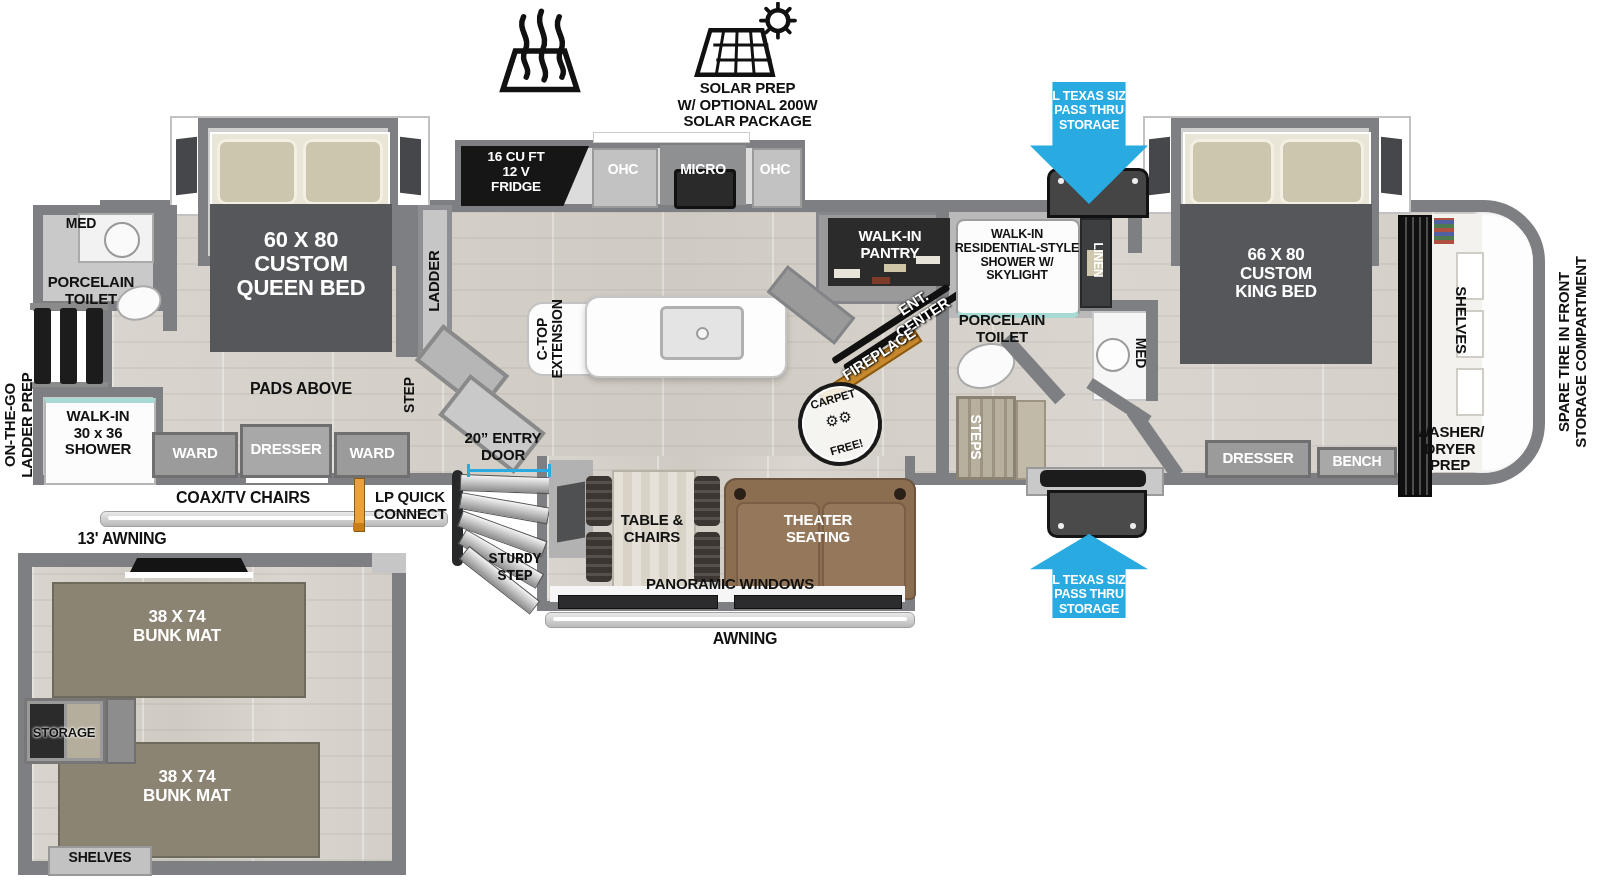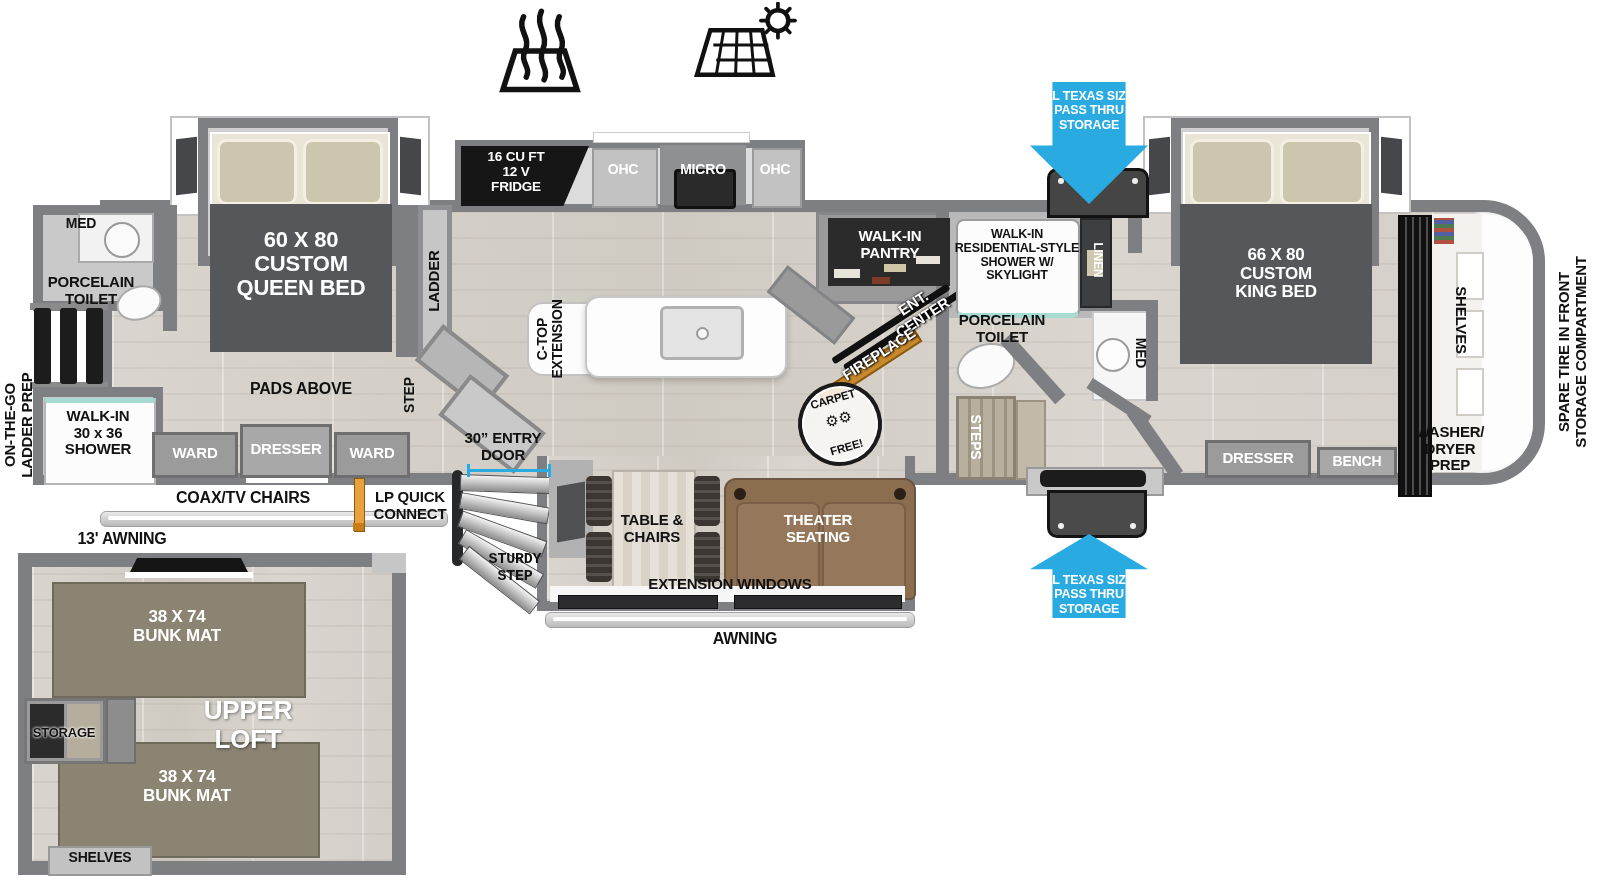--- a/index.html
+++ b/index.html
@@ -62,20 +62,23 @@
       <path d="M22,38 L92,38 L106,98 L4,98 Z" fill="#fff" stroke="#111" stroke-width="6"></path>
       <g stroke="#111" stroke-width="4">
         <line x1="26" y1="58" x2="100" y2="58"></line>
           <line x1="30" y1="78" x2="104" y2="78"></line>
         <line x1="40" y1="38" x2="30" y2="98"></line>
           <line x1="58" y1="38" x2="56" y2="98"></line>
           <line x1="76" y1="38" x2="81" y2="98"></line>
       </g>
     </svg>
   </div>
+  <div class="lbl" style="left:650px;top:80px;width:195px;font-size:15px;">SOLAR PREP
+W/ OPTIONAL 200W
+SOLAR PACKAGE</div>
 
   <div class="arrow" style="left:1030px;top:82px;width:118px;height:122px;clip-path:polygon(19% 0,81% 0,81% 52%,100% 52%,50% 100%,0 52%,19% 52%);">
     <div class="lbl w" style="top:7px;">XL TEXAS SIZE
 PASS THRU
 STORAGE</div>
   </div>
   <div class="arrow" style="left:1030px;top:534px;width:118px;height:84px;clip-path:polygon(50% 0,100% 42%,81% 42%,81% 100%,19% 100%,19% 42%,0 42%);">
     <div class="lbl w" style="bottom:2px;">XL TEXAS SIZE
 PASS THRU
 STORAGE</div>
@@ -257,21 +260,21 @@
     <div class="dot" style="left:8px;top:7px;"></div>
       <div class="dot" style="right:8px;top:7px;"></div>
   </div>
   <div class="abs" style="left:1026px;top:467px;width:134px;height:25px;background:#c9c9c9;border:2px solid #9a9a9a;z-index:5;"></div>
   <div class="abs" style="left:1040px;top:470px;width:106px;height:17px;background:#1c1c1c;border-radius:6px;z-index:6;"></div>
   <div class="abs" style="left:1047px;top:490px;width:94px;height:42px;background:#4a4a4a;border:3px solid #151515;border-radius:0 0 10px 10px;z-index:5;">
     <div class="dot" style="left:8px;bottom:6px;"></div>
       <div class="dot" style="right:8px;bottom:6px;"></div>
   </div>
 
-  <div class="lbl" style="left:452px;top:430px;width:102px;">30” ENTRY
+  <div class="lbl" style="left:452px;top:430px;width:102px;">20” ENTRY
 DOOR</div>
   <div class="abs" style="left:468px;top:469px;width:82px;height:3px;background:var(--arrow-blue);z-index:6;">
     <div class="abs" style="left:-1px;top:-5px;width:3px;height:13px;background:var(--arrow-blue);"></div>
     <div class="abs" style="right:-1px;top:-5px;width:3px;height:13px;background:var(--arrow-blue);"></div>
   </div>
   <div class="abs" style="left:452px;top:468px;width:110px;height:110px;z-index:5;">
     <div class="abs" style="left:0;top:2px;width:11px;height:96px;background:#26282a;border-radius:6px;"></div>
     <div class="stepbar" style="left:8px;top:6px;transform:rotate(2deg);"></div>
     <div class="stepbar" style="left:8px;top:24px;transform:rotate(10deg);"></div>
     <div class="stepbar" style="left:8px;top:42px;transform:rotate(20deg);"></div>
@@ -298,21 +301,21 @@
     <div class="abs" style="left:96px;top:22px;width:80px;height:88px;background:#95785b;border:2px solid #7a5f46;border-radius:8px;"></div>
     <div class="abs" style="left:8px;top:8px;width:12px;height:12px;border-radius:50%;background:#2a2017;"></div>
     <div class="abs" style="right:8px;top:8px;width:12px;height:12px;border-radius:50%;background:#2a2017;"></div>
   </div>
   <div class="lbl w" style="left:768px;top:512px;width:100px;z-index:8;">THEATER
 SEATING</div>
 
   <div class="abs" style="left:550px;top:586px;width:355px;height:16px;background:#f6f6f6;z-index:5;"></div>
   <div class="winstrip" style="left:558px;top:595px;width:158px;z-index:6;"></div>
   <div class="winstrip" style="left:734px;top:595px;width:166px;z-index:6;"></div>
-  <div class="lbl" style="left:630px;top:576px;width:200px;z-index:8;">EXTENSION WINDOWS</div>
+  <div class="lbl" style="left:630px;top:576px;width:200px;z-index:8;">PANORAMIC WINDOWS</div>
 
   <div class="awnbar" style="left:545px;top:612px;width:368px;z-index:4;"></div>
   <div class="lbl" style="left:700px;top:630px;width:90px;font-size:16px;">AWNING</div>
 
   <div class="lbl" style="left:168px;top:489px;width:150px;font-size:16px;">COAX/TV CHAIRS</div>
   <div class="abs" style="left:354px;top:478px;width:9px;height:52px;background:#e8a13c;border:1px solid #8a5a10;z-index:6;">
     <div class="abs" style="left:-2px;top:44px;width:11px;height:8px;background:#c87d18;"></div>
   </div>
   <div class="lbl" style="left:368px;top:489px;width:84px;">LP QUICK
 CONNECT</div>
@@ -330,18 +333,16 @@
       <div class="abs" style="left:3px;top:3px;width:34px;height:54px;background:#2b2b2b;"></div>
       <div class="abs" style="left:40px;top:3px;width:33px;height:54px;background:#b5ae9c;"></div>
     </div>
     <div class="abs" style="left:88px;top:145px;width:26px;height:62px;background:#8d8d8d;border:2px solid #6f6f6f;"></div>
     <div class="abs" style="left:30px;top:293px;width:100px;height:26px;background:#c2c2c2;border:2px solid #999;"></div>
   </div>
   <div class="lbl w" style="left:112px;top:608px;width:130px;font-size:17px;">38 X 74
 BUNK MAT</div>
   <div class="lbl w" style="left:122px;top:768px;width:130px;font-size:17px;">38 X 74
 BUNK MAT</div>
-  <div class="lbl w" style="left:178px;top:696px;width:140px;font-size:26px;text-shadow:1px 1px 3px rgba(0,0,0,.45);">UPPER
-LOFT</div>
   <div class="lbl" style="left:22px;top:726px;width:84px;font-size:13px;text-shadow:0 0 3px #fff,0 0 3px #fff;">STORAGE</div>
   <div class="lbl" style="left:52px;top:850px;width:96px;font-size:14px;">SHELVES</div>
 
 </div>
 
 </body></html>

